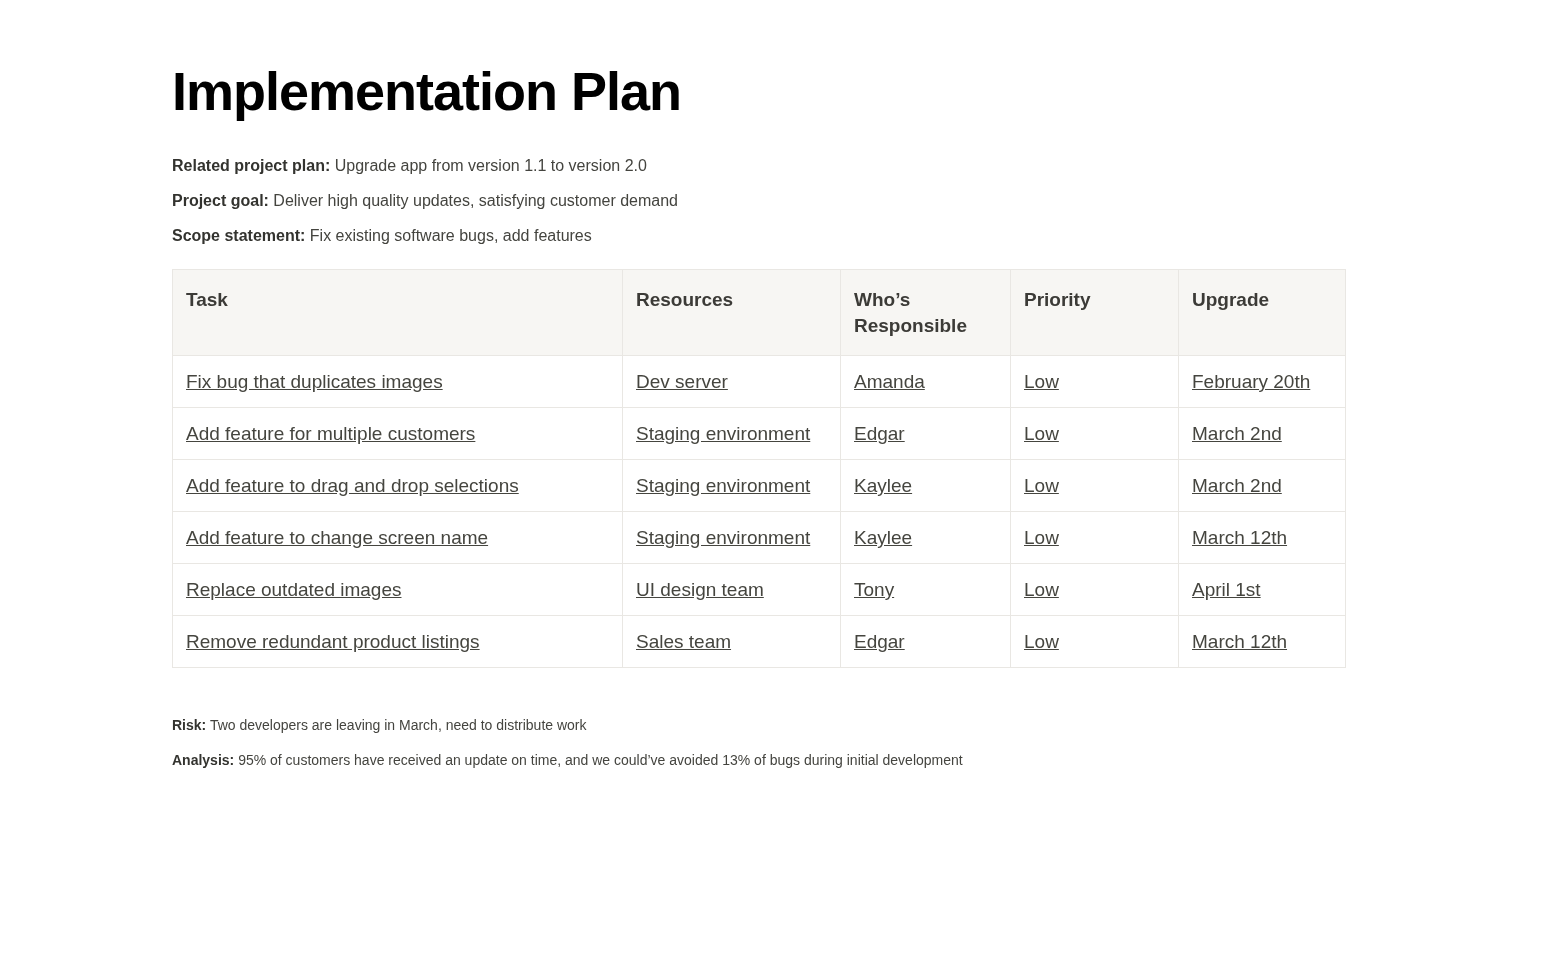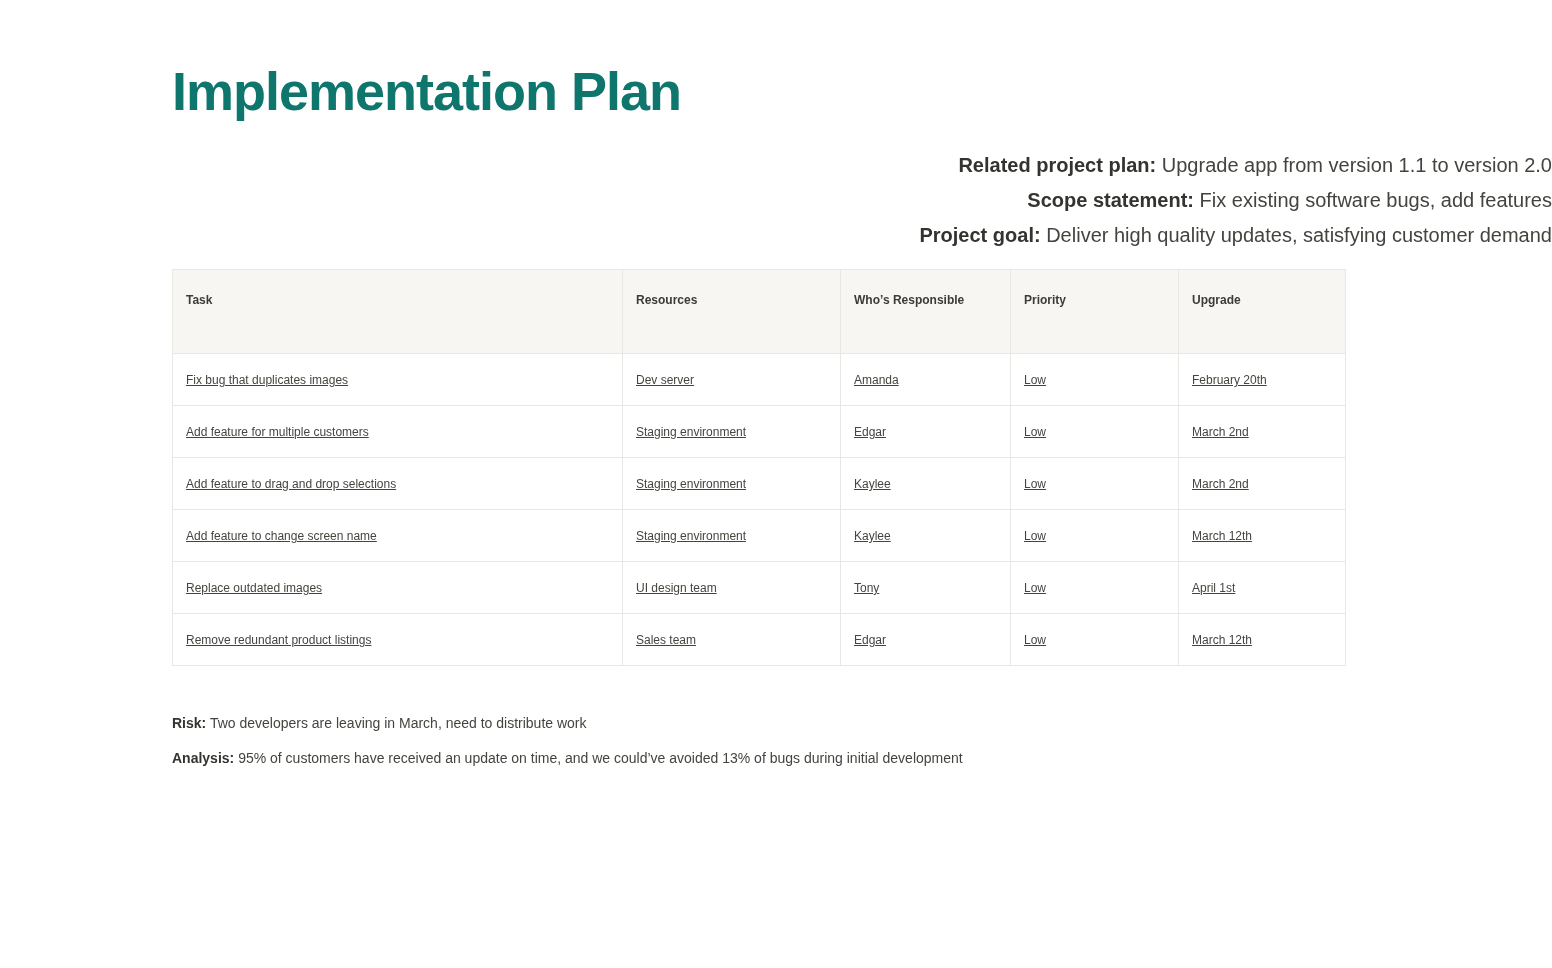--- a/index.html
+++ b/index.html
@@ -12,41 +12,40 @@
     overflow: hidden;
   }
   .page {
     padding: 60px 0 0 172px;
     width: 1552px;
   }
   h1.doc-title {
     font-size: 54px;
     font-weight: 700;
     letter-spacing: -1px;
-    color: #0f766e;
+    color: #000000;
     margin: 0 0 26px 0;
     line-height: 1.15;
   }
   .meta-block { margin-bottom: 16px; }
   .meta-line {
-    font-size: 20px;
+    font-size: 16px;
     line-height: 35px;
     color: #44443f;
-    text-align: right;
   }
   .meta-line strong, .note-line strong {
     font-weight: 700;
     color: #33332f;
   }
   table.plan-table {
     border-collapse: collapse;
     table-layout: fixed;
     width: 1173px;
     margin-top: 16px;
-    font-size: 12px;
+    font-size: 19px;
     color: #45453f;
   }
   table.plan-table th, table.plan-table td {
     border: 1px solid #e9e7e3;
     text-align: left;
     vertical-align: top;
     padding: 13px 15px 12px 13px;
     line-height: 26px;
     overflow: hidden;
   }
@@ -75,22 +74,22 @@
 </style>
 </head>
 <body>
 
 <div class="page">
 
   <h1 class="doc-title">Implementation Plan</h1>
 
   <div class="meta-block">
     <p class="meta-line"><strong>Related project plan:</strong> <span>Upgrade app from version 1.1 to version 2.0</span></p>
+    <p class="meta-line"><strong>Project goal:</strong> <span>Deliver high quality updates, satisfying customer demand</span></p>
     <p class="meta-line"><strong>Scope statement:</strong> <span>Fix existing software bugs, add features</span></p>
-    <p class="meta-line"><strong>Project goal:</strong> <span>Deliver high quality updates, satisfying customer demand</span></p>
   </div>
 
   <table class="plan-table">
     <colgroup>
       <col style="width:450px">
       <col style="width:218px">
       <col style="width:170px">
       <col style="width:168px">
       <col style="width:167px">
     </colgroup>

